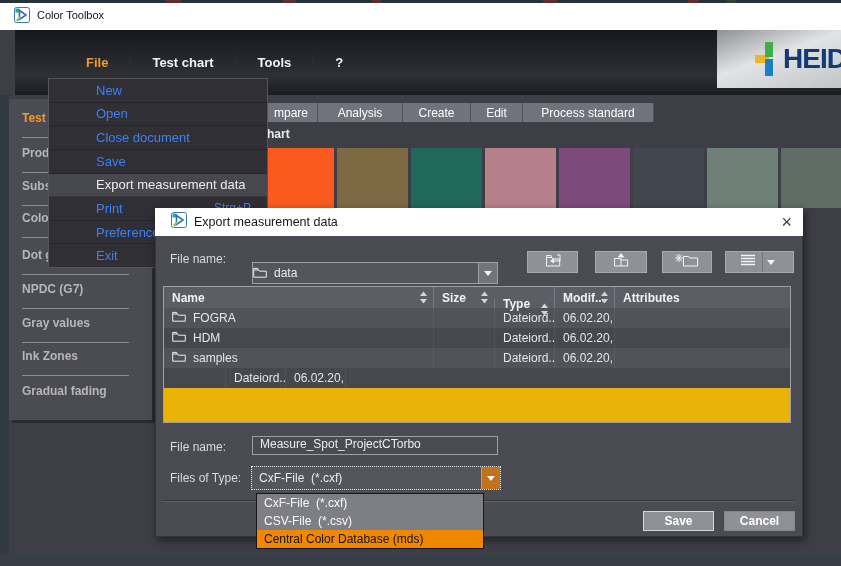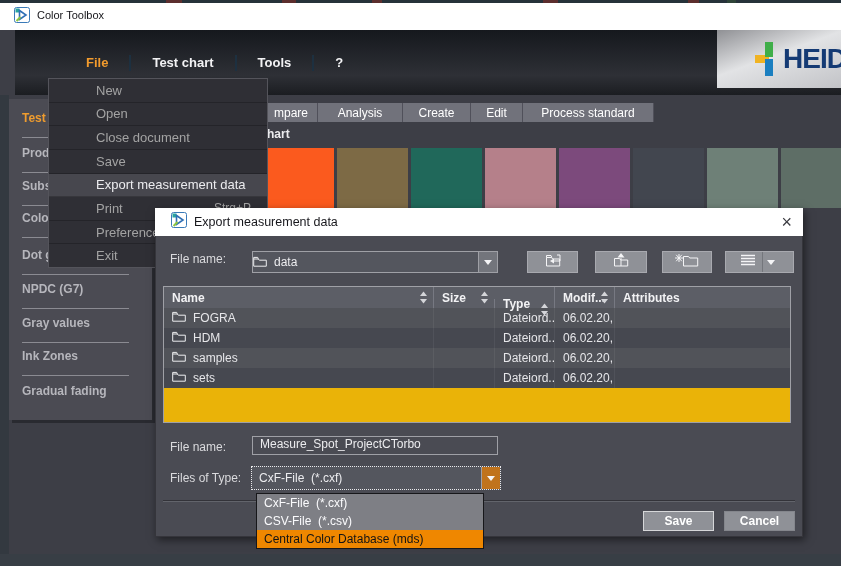--- a/index.html
+++ b/index.html
@@ -48,21 +48,21 @@
        color:#ffffff;border-right:1px solid #50505a;box-sizing:border-box;cursor:default}
   #heading{left:267px;top:127px;font-size:12px;font-weight:bold;color:#ebebee}
   #swatch-row{left:0;top:148px;width:841px;height:60px}
   .swatch{position:absolute;top:0;width:71px;height:60px}
 
   
   #file-menu{left:48px;top:78px;width:220px;height:190px;background:#2f2f35;
              border:1px solid #54545b;box-sizing:border-box;z-index:25;
              display:flex;flex-direction:column}
   .fm-item{flex:1;display:flex;align-items:center;padding:0 16px 0 47px;font-size:13px;
-           color:#a3a3a3;border-bottom:1px solid rgba(0,0,0,.22);cursor:default}
+           color:#3b82f6;border-bottom:1px solid rgba(0,0,0,.22);cursor:default}
   .fm-item:last-child{border-bottom:none}
   .fm-item.highlighted{background:#47474e;color:#ececef}
   .fm-shortcut{margin-left:auto;font-size:12px}
 
   
   #dialog{left:155px;top:208px;width:648px;height:329px;z-index:30;
           box-shadow:2px 3px 8px rgba(0,0,0,.5)}
   #dlg-titlebar{position:absolute;left:0;top:0;width:100%;height:28px;background:#ffffff;
                 display:flex;align-items:center;padding:0 11px 0 16px;box-sizing:border-box}
   #dlg-title{font-size:12.5px;color:#17171c;margin-left:7px}
@@ -225,21 +225,21 @@
           <rect x="1.5" y="1.5" width="4" height="4" fill="#2aa5a0"></rect>
           <path d="M5.5 3.5 L12 8 L5.5 12.5 Z" fill="none" stroke="#2f6fb5" stroke-width="1.6"></path>
           <path d="M2.5 14 L6.5 10" stroke="#8cc63f" stroke-width="2"></path>
         </svg></span>
     <span id="dlg-title">Export measurement data</span>
     <span id="dlg-close">×</span>
   </div>
   <div id="dlg-body"></div>
 
   <span class="dlg-label" style="left:15px;top:44px">File name:</span>
-  <div class="combo" style="left:97px;top:43px;width:246px;height:22px">
+  <div class="combo" style="left:97px;top:54px;width:246px;height:22px">
     <span class="fico" id="path-folder-ico"><svg width="14" height="11" viewBox="0 0 14 11">
           <path d="M.7 3 h4.6 l1 1.2 h7 v6 h-12.6 z M.7 3 V1.4 h4 l.6 1.6" fill="none" stroke="#ecedef"></path>
         </svg></span>
     <span class="val">data</span>
     <span class="arrow-btn">
         <span class="caret"></span>
       </span>
   </div>
   <div id="dlg-toolbar-host"></div>
 
@@ -299,23 +299,20 @@
         <div class="trow odd">
           <div class="tcell" style="width: 269px;"><span class="fico"><svg width="14" height="11" viewBox="0 0 14 11">
                 <path d="M.7 3 h4.6 l1 1.2 h7 v6 h-12.6 z M.7 3 V1.4 h4 l.6 1.6" fill="none" stroke="#ecedef"></path>
               </svg></span><span>samples</span></div>
           <div class="tcell" style="width: 61px;"><span></span></div>
           <div class="tcell" style="width: 60px;"><span>Dateiord...</span></div>
           <div class="tcell" style="width: 60px;"><span>06.02.20,...</span></div>
           <div class="tcell" style="width: 176px;"><span></span></div>
         </div>
         <div class="trow even">
-          <div class="tcell" style="width: 269px;"><span class="fico"><svg width="14" height="11" viewBox="0 0 14 11">
-                <path d="M.7 3 h4.6 l1 1.2 h7 v6 h-12.6 z M.7 3 V1.4 h4 l.6 1.6" fill="none" stroke="#ecedef"></path>
-              </svg></span><span>sets</span></div>
           <div class="tcell" style="width: 61px;"><span></span></div>
           <div class="tcell" style="width: 60px;"><span>Dateiord...</span></div>
           <div class="tcell" style="width: 60px;"><span>06.02.20,...</span></div>
           <div class="tcell" style="width: 176px;"><span></span></div>
         </div>
       </div>
   </div>
 
   <span class="dlg-label" style="left:15px;top:232px">File name:</span>
   <div id="fn-input">

